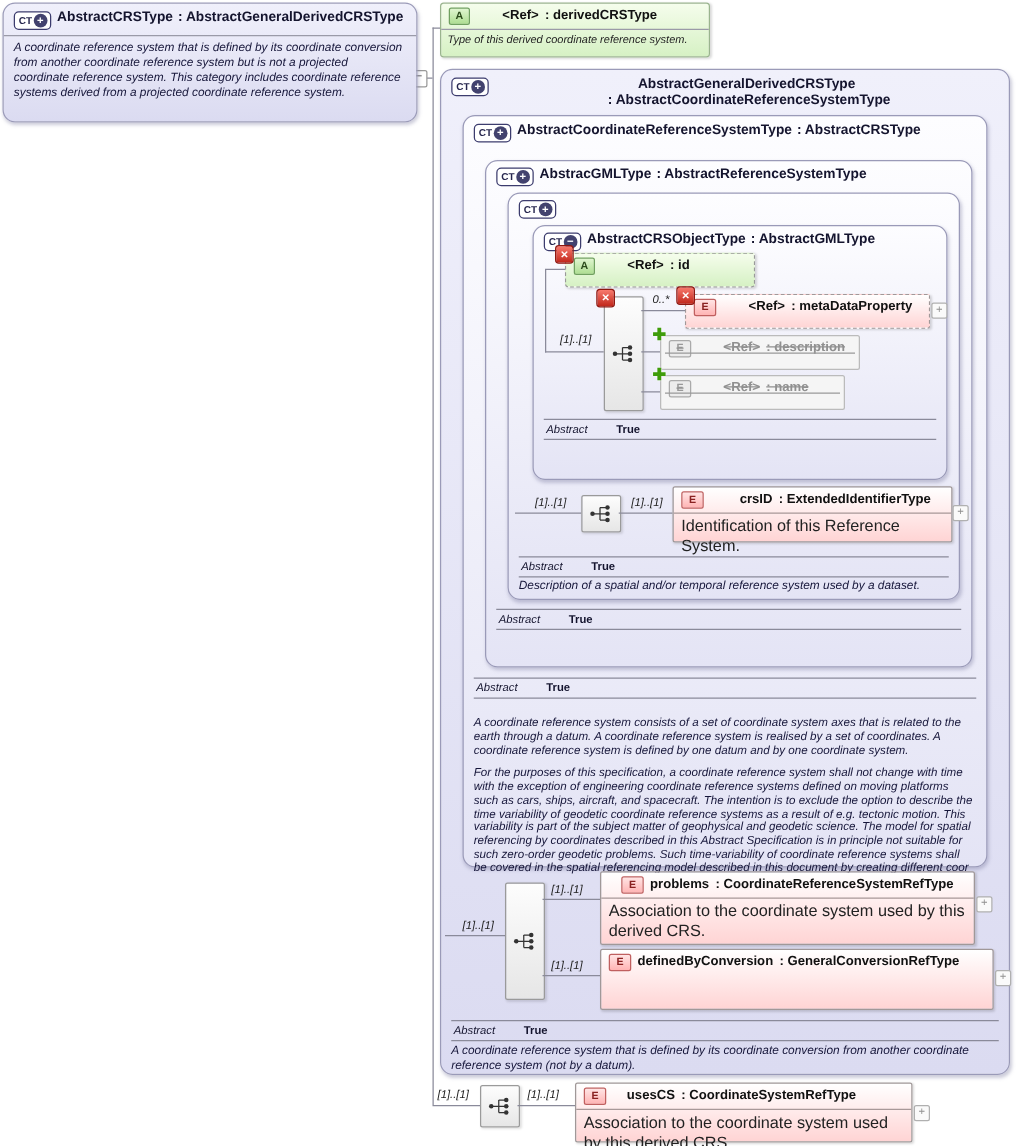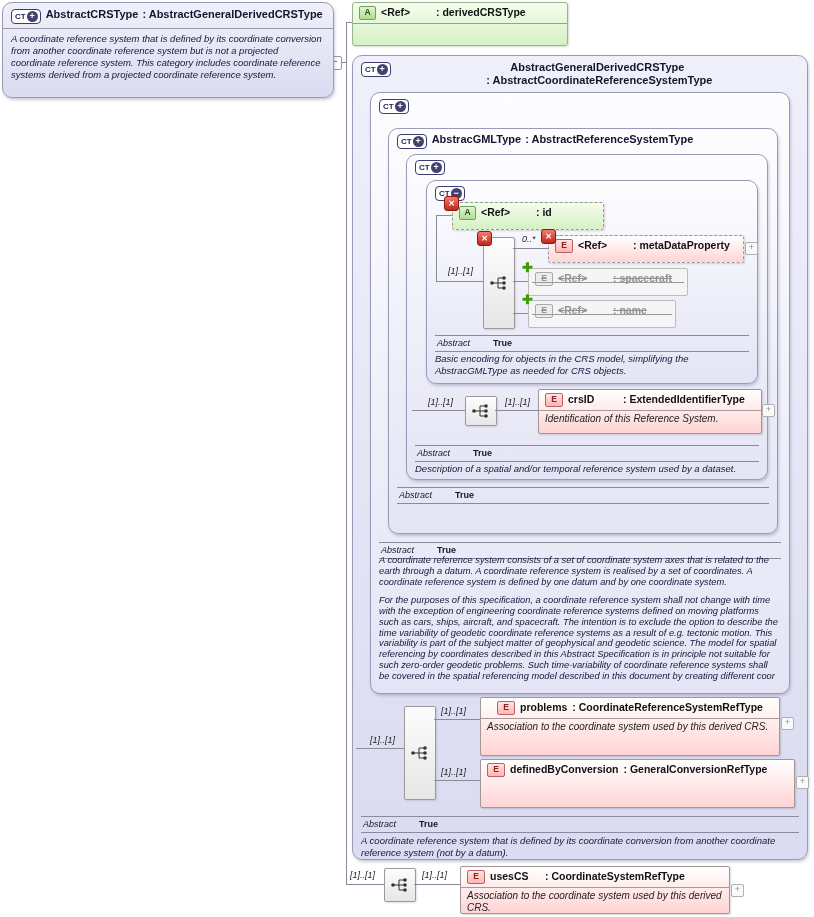--- a/index.html
+++ b/index.html
@@ -37,40 +37,40 @@
   .abs-row .lab{font-style:italic;width:56px;}
   .abs-row .val{font-weight:bold;}
   .ann{position:absolute;font-style:italic;font-size:9.5px;color:#16163a;line-height:1.22;}
   .ann.tight{font-size:9.3px;line-height:1.16;}
   .ann p{margin:0 0 8px 0;}
   .ann p:last-child{margin:0;}
 
   
   .head-row{display:flex;align-items:center;gap:5px;padding:3px 6px;
             font-weight:bold;font-size:10.5px;color:#111;line-height:1.1;}
-  .head-row .nm{min-width:50px;}
+  .head-row .nm{min-width:50px;text-align:right;}
   .head-row.center{justify-content:center;text-align:center;flex-wrap:wrap;}
   .head-row.center .ttype2{word-break:break-all;max-width:210px;text-align:center;}
 
   .attrbox{position:absolute;border:1px solid #9ab48e;border-radius:3px;
            background:linear-gradient(180deg,#f5fdec 0%,#d6f1c4 100%);
            box-shadow:1px 1px 2px rgba(0,0,0,.15);}
   .attrbox.dashed{border:1px dashed #999;}
   .a-icon{width:15px;height:12px;border:1px solid #70a060;border-radius:2px;flex:0 0 auto;
           background:linear-gradient(#dff5cf,#aede92);font-size:8.5px;font-weight:bold;color:#2a4a1a;
           display:flex;align-items:center;justify-content:center;}
 
   .ebox{position:absolute;border:1px solid #a09898;border-radius:2px;
         background:linear-gradient(180deg,#ffffff 0%,#ffd4d4 100%);
         box-shadow:1px 1px 2px rgba(0,0,0,.15);}
   .ebox.dashed{border-style:dashed;}
   .e-icon{width:16px;height:12px;border:1px solid #c06060;border-radius:2px;flex:0 0 auto;
           background:linear-gradient(#ffe4e4,#ffb4b4);font-size:8.5px;font-weight:bold;color:#8a2222;
           display:flex;align-items:center;justify-content:center;}
-  .e-ann{font-style:italic;font-size:10px;color:#222;padding:2px 6px 3px;
+  .e-ann{font-size:13px;color:#222;padding:2px 6px 3px;
          border-top:1px solid #a89898;line-height:1.2;}
 
   .ebox.gray{background:#f5f5f5;border:1px solid #bbb;box-shadow:none;}
   .ebox.gray .head-row{color:#909090;text-decoration:line-through;}
   .ebox.gray .e-icon{border-color:#aaa;background:#ececec;color:#999;}
   .ebox.gray::before{content:"";position:absolute;left:3px;right:3px;top:50%;border-top:1px solid #999;}
 
   
   .comp{position:absolute;border:1px solid #9a9a9a;border-radius:2px;
         background:linear-gradient(180deg,#fdfdfd,#e6e6e6);
@@ -111,20 +111,21 @@
     </div>
     <div class="inner-ann">A coordinate reference system that is defined by its coordinate conversion from another coordinate reference system but is not a projected coordinate reference system. This category includes coordinate reference systems derived from a projected coordinate reference system.</div>
   </div>
 
   <div class="attrbox" style="left:352px;top:2px;width:214px;height:42px">
     <div class="head-row sep-after-head">
       <span class="a-icon">A</span>
       <span class="nm">&lt;Ref&gt;</span>
       <span>: derivedCRSType</span>
     </div>
+    <div style="font-style:italic;font-size:8.8px;color:#222;padding:2px 5px;">Type of this derived coordinate reference system.</div>
   </div>
 
   <div class="ctbox outer" style="left:352px;top:55px;width:454px;height:803px">
     <div class="ct-head" style="left:8px;top:5px;width:438px">
       <span class="ct-icon">
           <span>CT</span>
           <span class="circ">+</span>
         </span>
       <span class="ct-title center"><span class="tname">AbstractGeneralDerivedCRSType</span><span class="ttype">: AbstractCoordinateReferenceSystemType</span></span>
     </div>
@@ -134,26 +135,27 @@
     </div>
     <div class="ann" style="left:8px;top:779px;width:428px">A coordinate reference system that is defined by its coordinate conversion from another coordinate reference system (not by a datum).</div>
   </div>
 
   <div class="ctbox inner" style="left:370px;top:92px;width:418px;height:600px">
     <div class="ct-head" style="left:8px;top:5px;width:398px">
       <span class="ct-icon">
           <span>CT</span>
           <span class="circ">+</span>
         </span>
+      <span class="ct-title wrapname"><span class="tname">AbstractCoordinateReferenceSystemType</span><span class="ttype">: AbstractCRSType</span></span>
     </div>
     <div class="abs-row" style="left:8px;top:449px;width:398px">
       <span class="lab">Abstract</span>
         <span class="val">True</span>
     </div>
-    <div class="ann tight" style="left:8px;top:462px;width:400px">
+    <div class="ann tight" style="left:8px;top:480px;width:400px">
       <p>A coordinate reference system consists of a set of coordinate system axes that is related to the earth through a datum. A coordinate reference system is realised by a set of coordinates. A coordinate reference system is defined by one datum and by one coordinate system.</p>
       <p>For the purposes of this specification, a coordinate reference system shall not change with time with the exception of engineering coordinate reference systems defined on moving platforms such as cars, ships, aircraft, and spacecraft. The intention is to exclude the option to describe the time variability of geodetic coordinate reference systems as a result of e.g. tectonic motion. This variability is part of the subject matter of geophysical and geodetic science. The model for spatial referencing by coordinates described in this Abstract Specification is in principle not suitable for such zero-order geodetic problems. Such time-variability of coordinate reference systems shall be covered in the spatial referencing model described in this document by creating different coor</p>
     </div>
   </div>
 
   <div class="ctbox inner" style="left:388px;top:128px;width:388px;height:404px">
     <div class="ct-head" style="left:8px;top:4px;width:370px">
       <span class="ct-icon">
           <span>CT</span>
           <span class="circ">+</span>
@@ -179,26 +181,26 @@
     </div>
     <div class="ann" style="left:8px;top:308px;width:340px">Description of a spatial and/or temporal reference system used by a dataset.</div>
   </div>
 
   <div class="ctbox inner" style="left:426px;top:180px;width:330px;height:202px">
     <div class="ct-head" style="left:8px;top:4px;width:312px">
       <span class="ct-icon">
           <span>CT</span>
           <span class="circ">−</span>
         </span>
+      <span class="ct-title"><span class="tname">AbstractCRSObjectType</span><span class="ttype">: AbstractGMLType</span></span>
     </div>
     <div class="abs-row" style="left:8px;top:154px;width:310px">
       <span class="lab">Abstract</span>
         <span class="val">True</span>
     </div>
-    <div class="ann" style="left:8px;top:172px;width:308px">Basic encoding for objects in the CRS model, simplifying the AbstracGMLType as needed for CRS objects.</div>
   </div>
 
   <div class="vline" style="left:436px;top:216px;height:66px"></div>
   <div class="hline" style="left:436px;top:215px;width:16px"></div>
   <div class="hline" style="left:436px;top:281px;width:47px"></div>
   <div class="card" style="left:448px;top:266px">[1]..[1]</div>
 
   <div class="attrbox dashed" style="left:452px;top:202px;width:150px;height:26px">
     <div class="head-row">
       <span class="a-icon">A</span>
@@ -233,21 +235,21 @@
     </div>
   </div>
   <div class="badge x" style="left:541px;top:229px">✕</div>
   <div class="plusbtn" style="left:745px;top:242px">+</div>
 
   <div class="hline" style="left:513px;top:281px;width:15px"></div>
   <div class="ebox gray" style="left:528px;top:268px;width:158px;height:26px">
     <div class="head-row">
       <span class="e-icon">E</span>
       <span class="nm">&lt;Ref&gt;</span>
-      <span>: spacecraft</span>
+      <span>: description</span>
     </div>
   </div>
   <div class="badge gplus" style="left:521px;top:261px">✚</div>
 
   <div class="hline" style="left:513px;top:313px;width:15px"></div>
   <div class="ebox gray" style="left:528px;top:300px;width:146px;height:26px">
     <div class="head-row">
       <span class="e-icon">E</span>
       <span class="nm">&lt;Ref&gt;</span>
       <span>: name</span>

